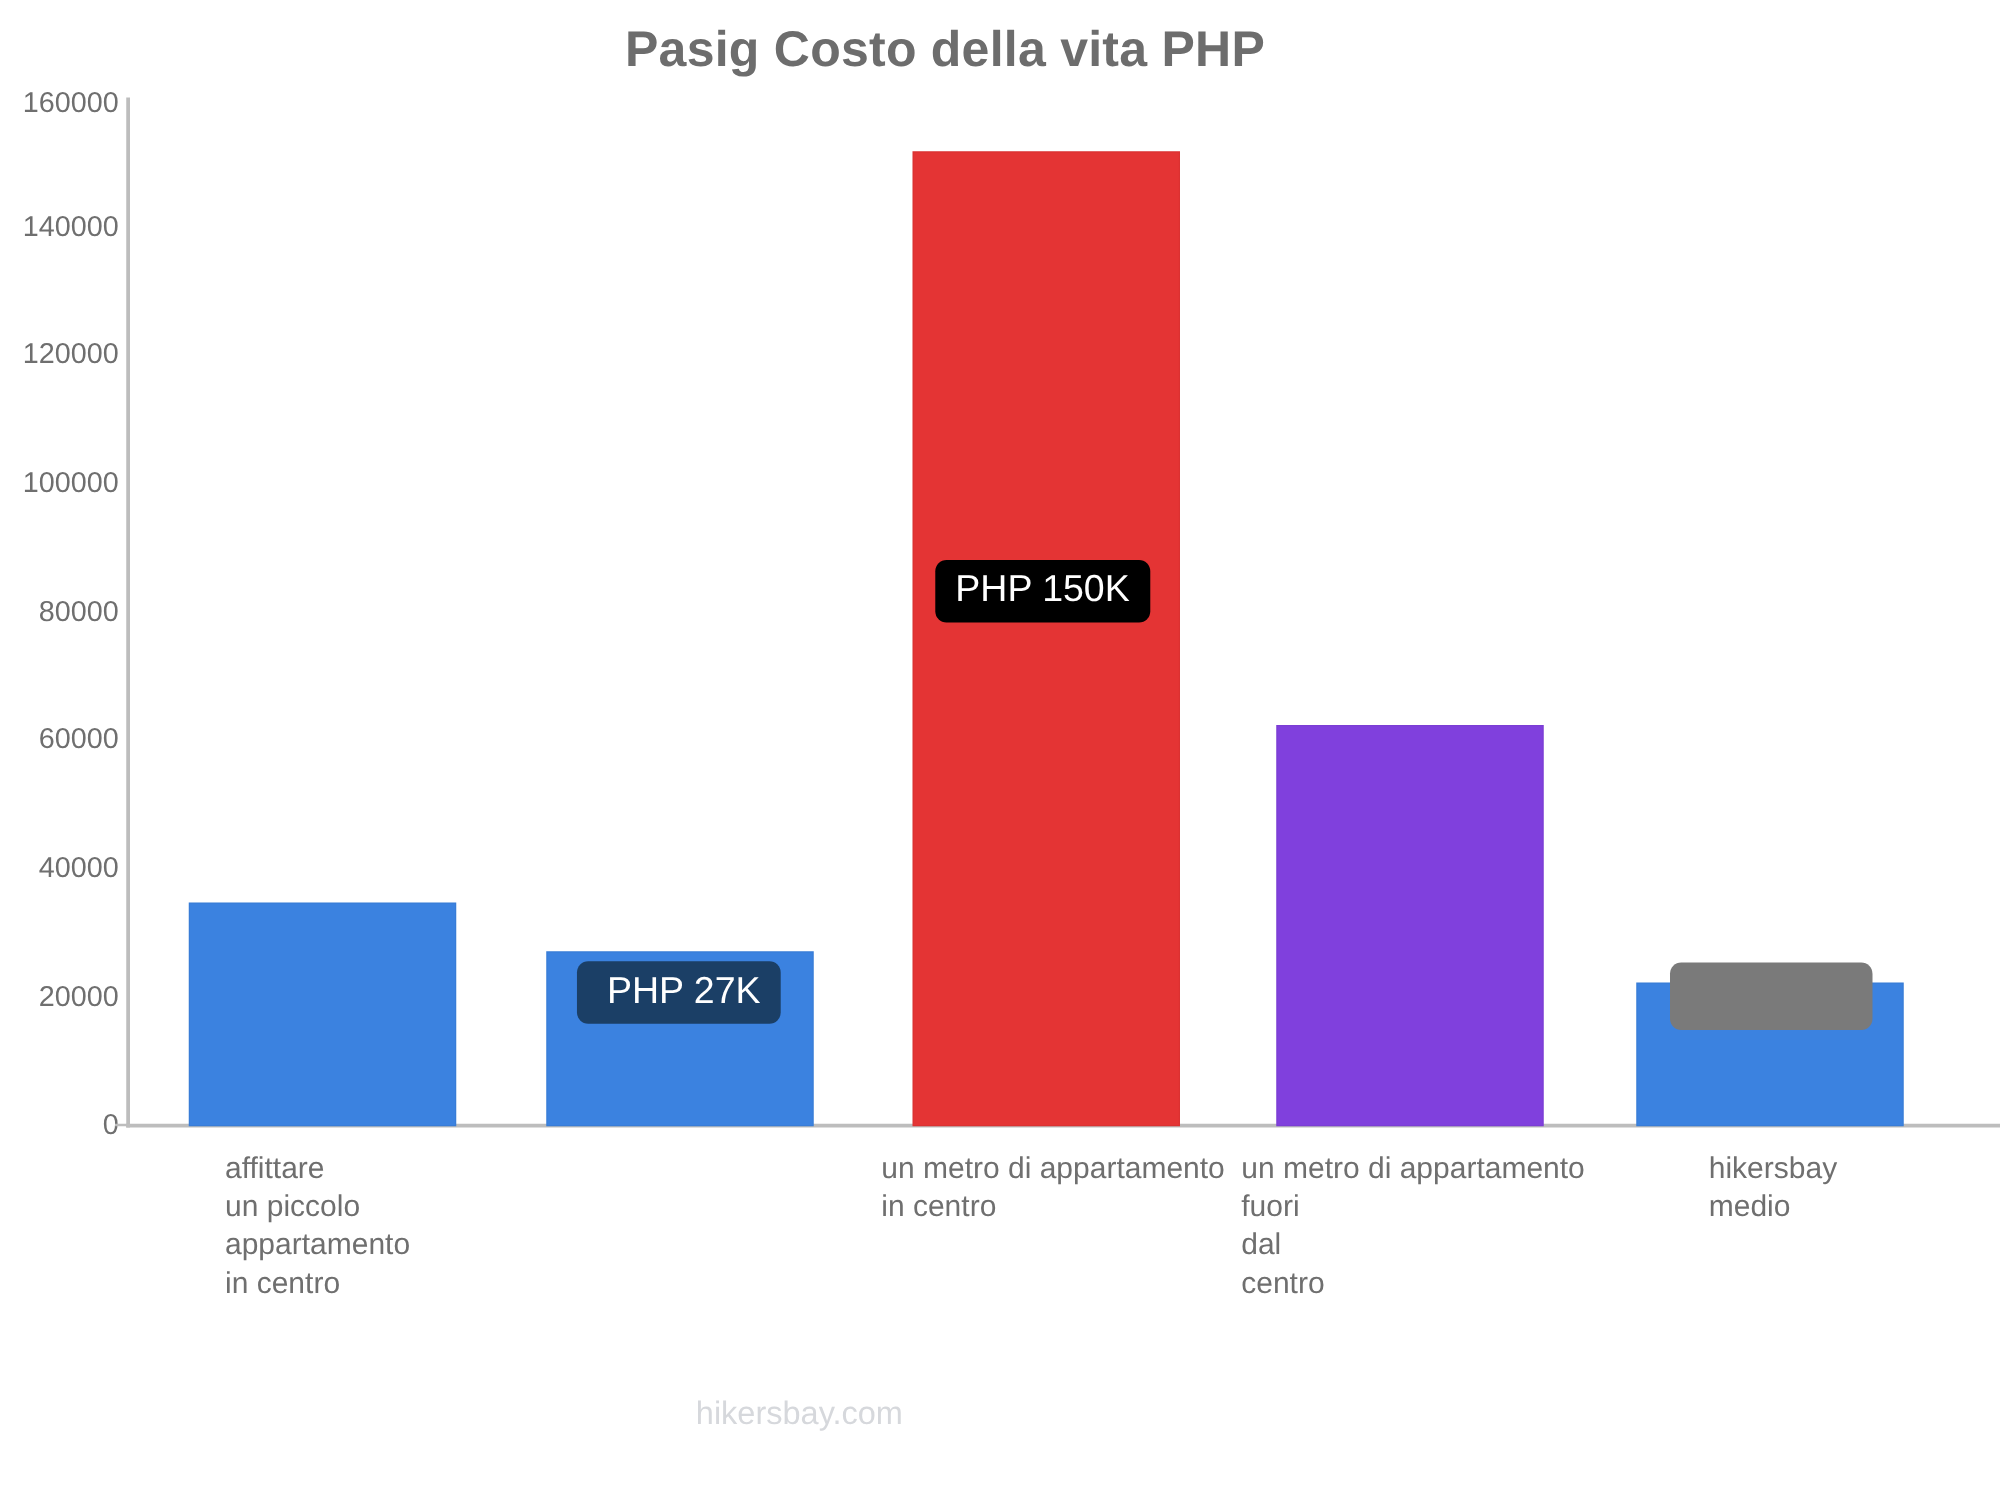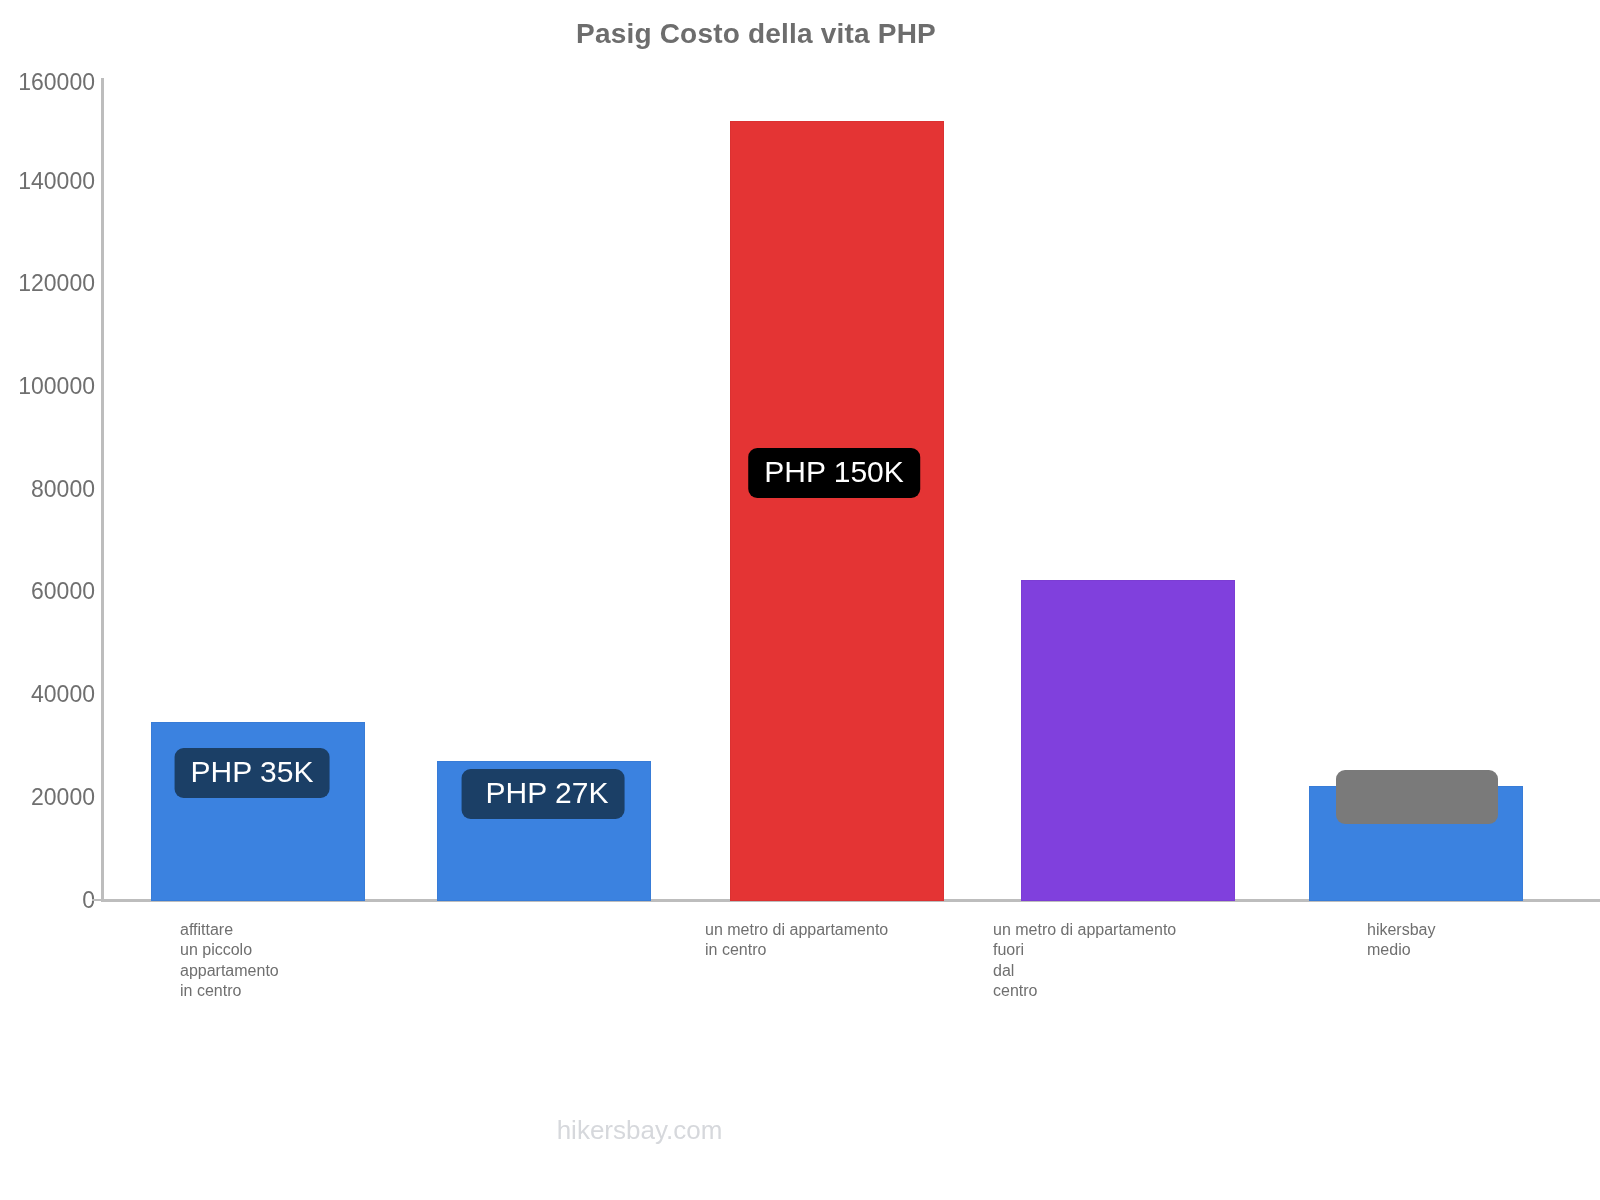--- a/index.html
+++ b/index.html
@@ -7,21 +7,21 @@
     width:1600px;height:1200px;
     background:#ffffff;
     font-family:"Liberation Sans","DejaVu Sans",sans-serif;
     overflow:hidden;
     position:relative;
   }
   #chart-title{
     position:absolute;
     top:18px;left:0;width:1512px;
     text-align:center;
-    font-size:28px;font-weight:bold;
+    font-size:40px;font-weight:bold;
     color:#6d6d6d;
     letter-spacing:0.2px;
   }
   
   #plot{
     position:absolute;
     left:0;top:0;width:1600px;height:1200px;
   }
   #y-axis-line{
     position:absolute;
@@ -69,21 +69,21 @@
   }
   .badge-shadow{
     position:absolute;
     transform:translate(-50%,0);
     border-radius:9px;
     background:#7a7a7a;
   }
   .cat-label{
     position:absolute;
     top:920px;
-    font-size:16px;
+    font-size:24px;
     color:#6f6f6f;
     line-height:1.28;
     white-space:pre-line;
   }
   #footer-watermark{
     position:absolute;
     top:1115px;left:0;width:1279px;
     text-align:center;
     font-size:26px;
     color:#d6d8dc;
@@ -112,21 +112,20 @@
   <div class="y-tick-mark" style="top:900px;"></div>
 
   <div class="bar" id="bar-0" style="left: 151px; width: 214px; height: 179px; background: rgb(59, 130, 224);"></div>
   <div class="bar" id="bar-1" style="left: 437px; width: 214px; height: 140px; background: rgb(59, 130, 224);"></div>
   <div class="bar" id="bar-2" style="left: 730px; width: 214px; height: 780px; background: rgb(228, 52, 52);"></div>
   <div class="bar" id="bar-3" style="left: 1021px; width: 214px; height: 321px; background: rgb(128, 64, 221);"></div>
   <div class="bar" id="bar-4" style="left: 1309px; width: 214px; height: 115px; background: rgb(59, 130, 224);"></div>
 
   <div class="badge-shadow" style="left: 1417px; top: 770px; width: 162px; height: 54px; background: rgb(122, 122, 122);"></div>
 
-  <div class="bar-badge" style="left:252px;top:748px;background:#1b3f66;">PHP 35K</div>
   <div class="bar-badge" style="left:543px;top:769px;background:#1b3f66;padding-left:24px;">PHP 27K</div>
   <div class="bar-badge" style="left:834px;top:448px;background:#000000;">PHP 150K</div>
 
   <div class="cat-label" style="left: 180px; color: rgb(111, 111, 111);">affittare
 un piccolo
 appartamento
 in centro</div>
   <div class="cat-label" style="left: 705px; color: rgb(111, 111, 111);">un metro di appartamento
 in centro</div>
   <div class="cat-label" style="left: 993px; color: rgb(111, 111, 111);">un metro di appartamento

